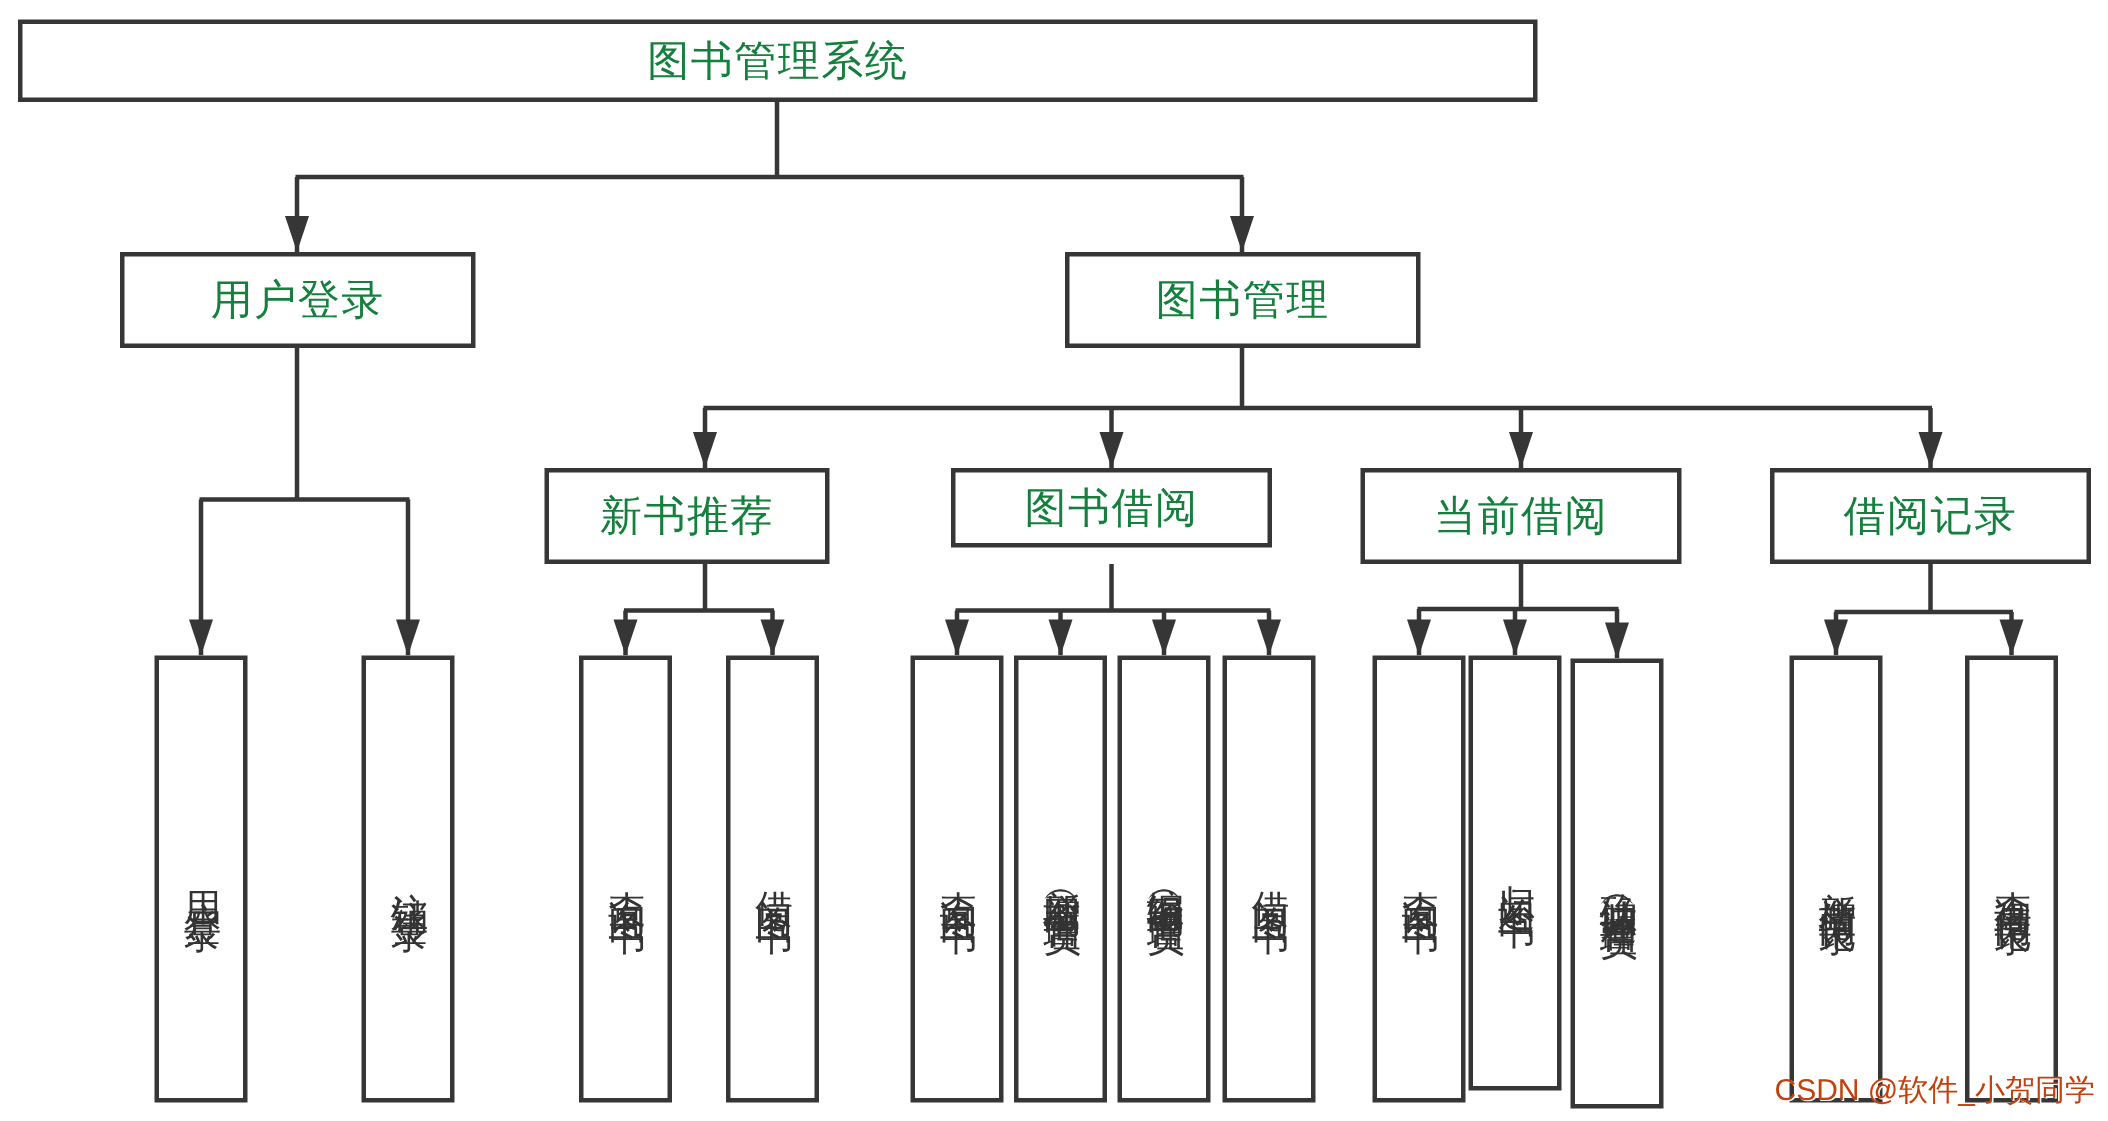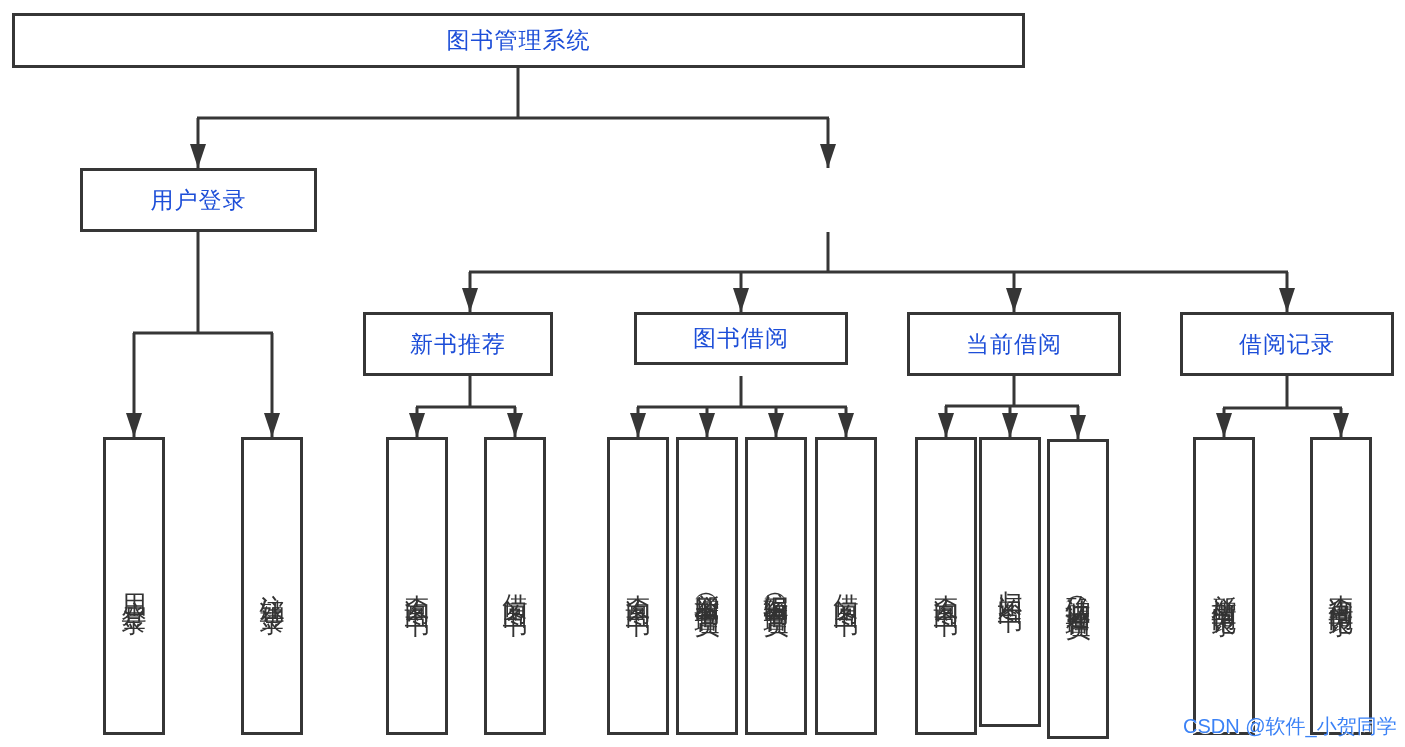--- a/index.html
+++ b/index.html
@@ -20,39 +20,39 @@
   .node {
     position: absolute;
     box-sizing: border-box;
     border: 3px solid #363636;
     background: #ffffff;
     display: flex;
     align-items: center;
     justify-content: center;
   }
   .hbox span {
-    font-size: 23px;
+    font-size: 28px;
     letter-spacing: 1px;
     white-space: nowrap;
-    color: #1d4ed8;
+    color: #15803d;
   }
   .vbox span {
     writing-mode: vertical-rl;
     text-orientation: mixed;
     font-size: 25px;
     letter-spacing: 6px;
     line-height: 1;
     color: #333333;
   }
   .watermark {
     position: absolute;
     left: 1183px;
     top: 713px;
     font-size: 20px;
-    color: #3b82f6;
+    color: #c2410c;
     text-shadow: 1px 1px 0 #ffffff;
     white-space: nowrap;
     z-index: 5;
   }
 </style>
 </head>
 <body>
 
 <div class="canvas">
 
@@ -111,20 +111,23 @@
     </g>
   </svg>
 
   <div class="node hbox" style="left:12px;top:13px;width:1013px;height:55px">
     <span>图书管理系统</span>
   </div>
 
   <div class="node hbox" style="left:80px;top:168px;width:237px;height:64px">
     <span>用户登录</span>
   </div>
+  <div class="node hbox" style="left:710px;top:168px;width:237px;height:64px">
+    <span>图书管理</span>
+  </div>
 
   <div class="node hbox" style="left:363px;top:312px;width:190px;height:64px">
     <span>新书推荐</span>
   </div>
   <div class="node hbox" style="left:634px;top:312px;width:214px;height:53px">
     <span>图书借阅</span>
   </div>
   <div class="node hbox" style="left:907px;top:312px;width:214px;height:64px">
     <span>当前借阅</span>
   </div>

